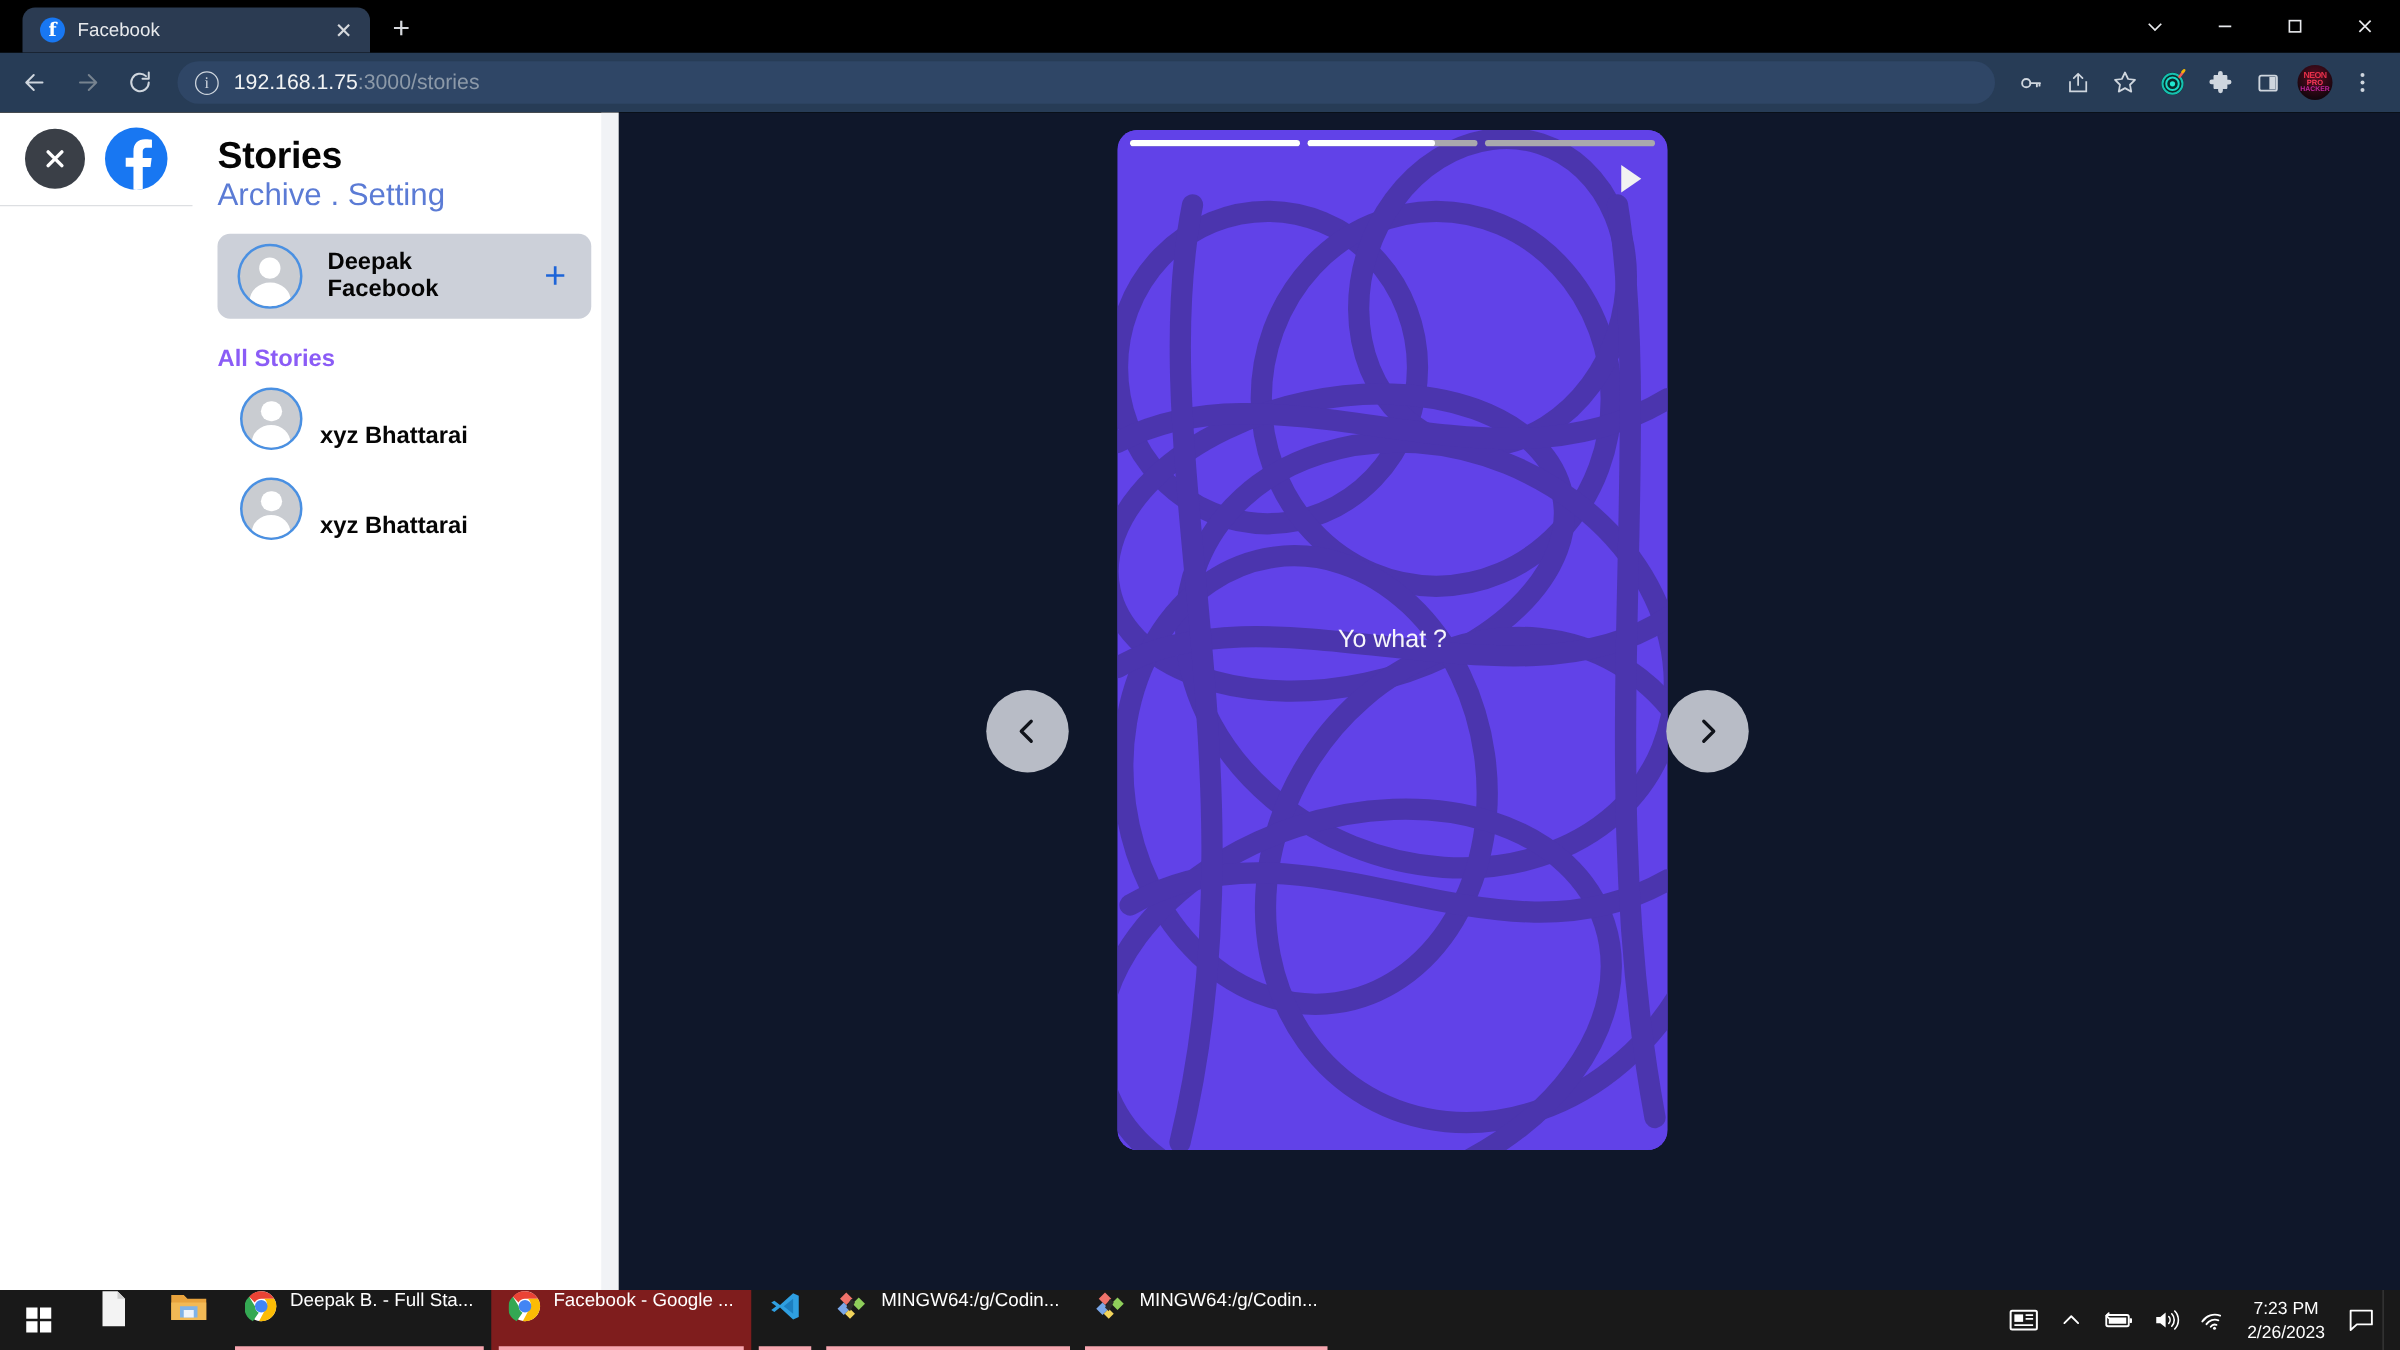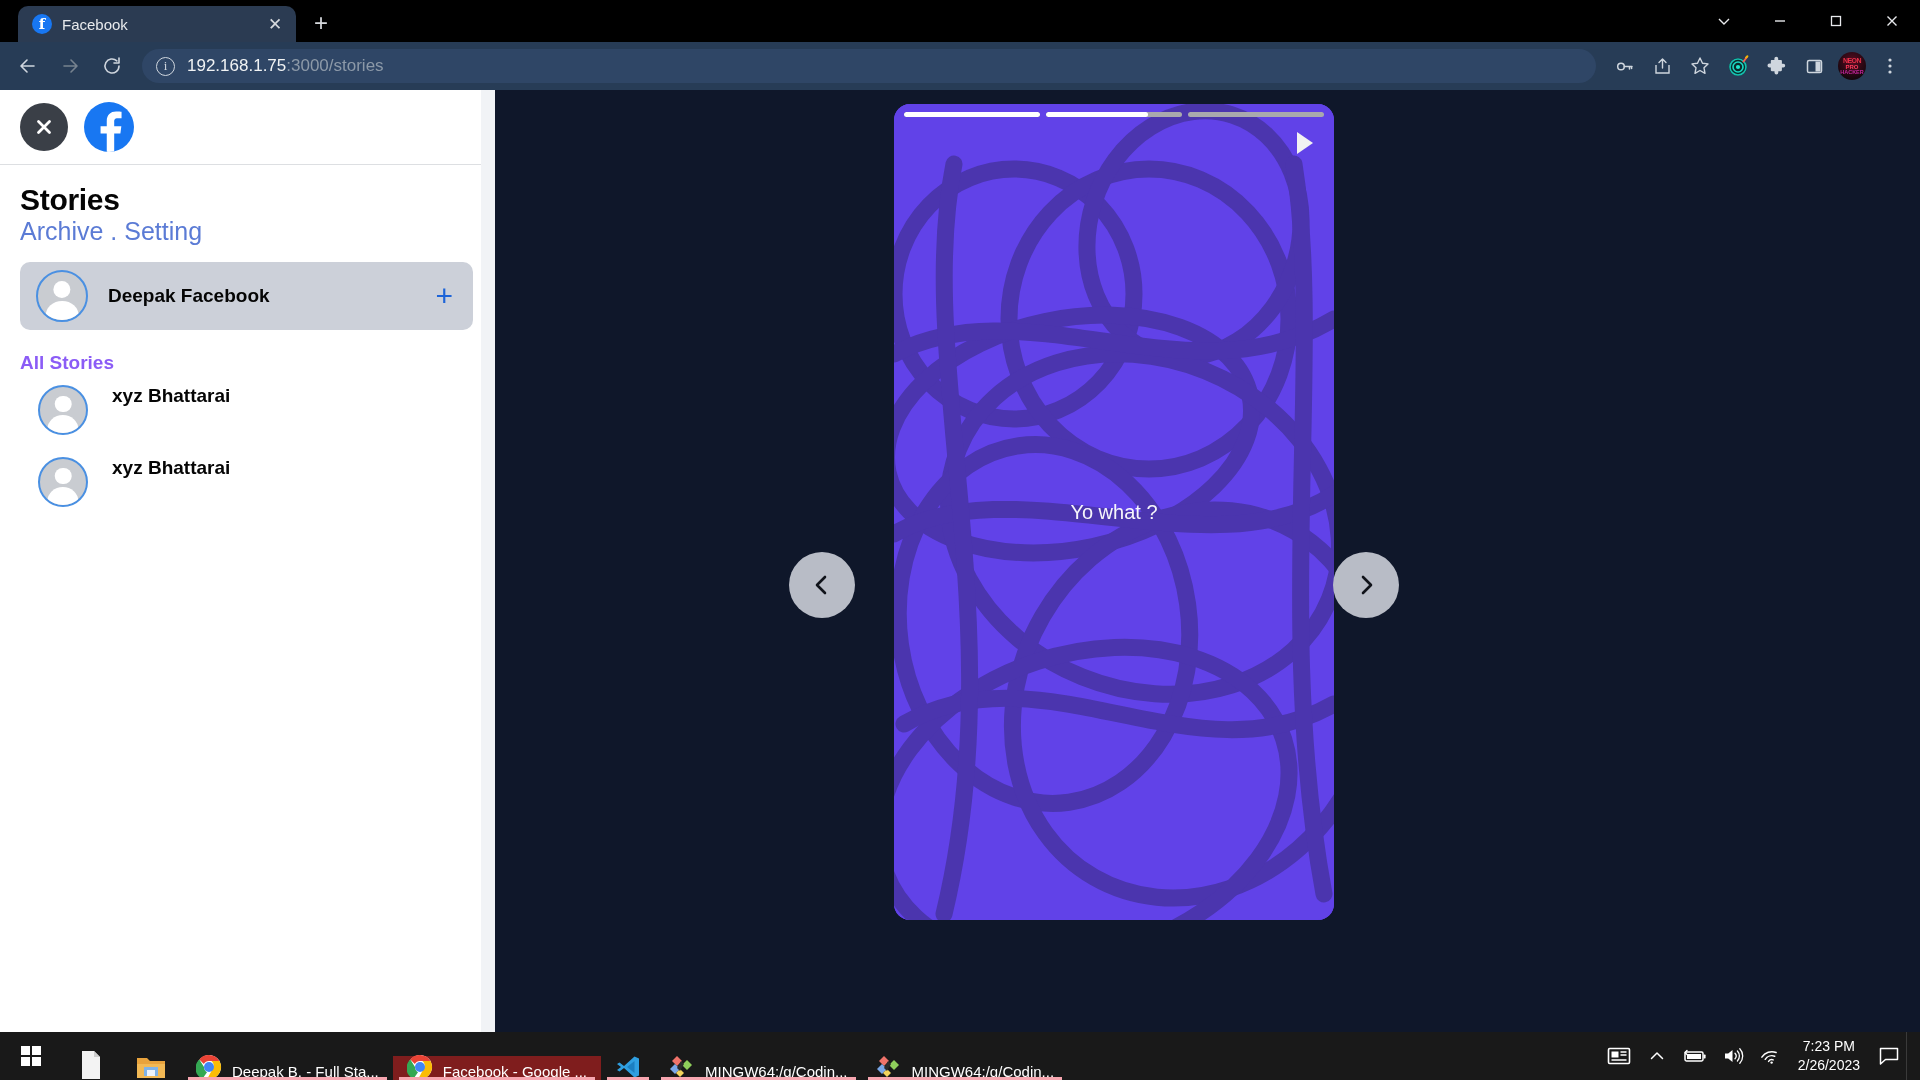--- a/index.html
+++ b/index.html
@@ -87,21 +87,21 @@
   .profile-pic .p1 { font-size: 7px; color: #e8304a; font-weight: bold; letter-spacing: -.5px; }
   .profile-pic .p2 { font-size: 6px; color: #ff3b5c; font-weight: bold; }
   .profile-pic .p3 { font-size: 5.5px; color: #c2259e; font-weight: bold; }
 
   
   .viewport { flex: 1; display: flex; background: #000; position: relative; overflow: hidden; }
 
   
   .sidebar {
     width: 495px; flex: 0 0 495px; background: #ffffff;
-    display: flex; flex-direction: column; position: relative;
+    display: flex; flex-direction: row; position: relative;
   }
   .sidebar-scrollrail {
     position: absolute; right: 0; top: 0; bottom: 0; width: 14px; background: #f1f3f6;
   }
   .sb-header {
     height: 75px; flex: 0 0 75px; display: flex; align-items: center;
     gap: 16px; padding: 0 20px; border-bottom: 1px solid #dddfe2;
   }
   .close-circle {
     width: 48px; height: 48px; border-radius: 50%; background: #3a3f47;
@@ -132,21 +132,21 @@
   }
   .avatar::after {
     content: ""; position: absolute; left: 50%; top: 60%;
     width: 68%; height: 62%; background: #fff; border-radius: 50% 50% 0 0;
     transform: translateX(-50%);
   }
   .story-name { flex: 1; font-size: 19px; font-weight: bold; color: #050505; }
   .plus-btn { color: #1d64d8; font-size: 30px; font-weight: 400; line-height: 1; }
   .all-title { margin-top: 22px; font-size: 19px; font-weight: bold; color: #8b5cf6; }
   .story-item {
-    display: flex; align-items: flex-start; gap: 24px; padding: 11px 0 11px 18px;
+    display: flex; align-items: flex-end; gap: 14px; padding: 11px 0 11px 18px;
   }
   .story-item .avatar { width: 50px; height: 50px; flex: 0 0 50px; }
   .story-item .name { font-size: 19px; font-weight: bold; color: #050505; }
 
   
   .stage { flex: 1; position: relative; background: #0f172a; }
 
   .story-card {
     position: absolute; left: 399px; top: 14px;
     width: 440px; height: 816px; border-radius: 16px; overflow: hidden;
@@ -177,22 +177,22 @@
 
   
   .taskbar {
     position: absolute; left: 0; bottom: 0; width: 1920px; height: 48px;
     background: #191919; display: flex; align-items: stretch; z-index: 50;
   }
   .tb-start {
     width: 62px; display: flex; align-items: center; justify-content: center;
   }
   .tb-item {
-    display: flex; align-items: flex-end; gap: 10px; padding: 0 14px;
-    position: relative; color: #ffffff; font-size: 15px; margin-top: 24px;
+    display: flex; align-items: flex-start; gap: 10px; padding: 0 14px;
+    position: relative; color: #ffffff; font-size: 15px;
   }
   .tb-item.pinned { padding: 0 16px; }
   .tb-item.active { background: #7f1d1d; }
   .tb-item .lbl { white-space: nowrap; max-width: 150px; overflow: hidden; text-overflow: ellipsis; }
   .tb-underline {
     position: absolute; left: 6px; right: 6px; bottom: 0; height: 3px; background: #f7a6b0;
   }
   .tray {
     margin-left: auto; display: flex; align-items: center; gap: 0; padding-right: 6px;
   }

